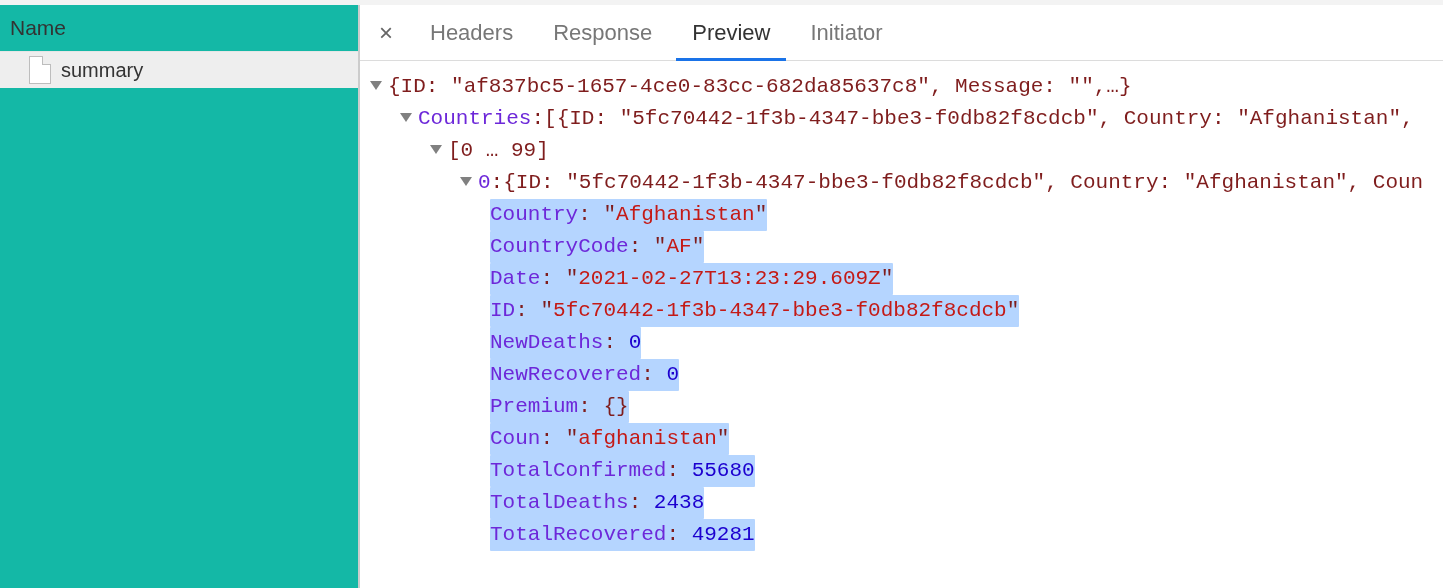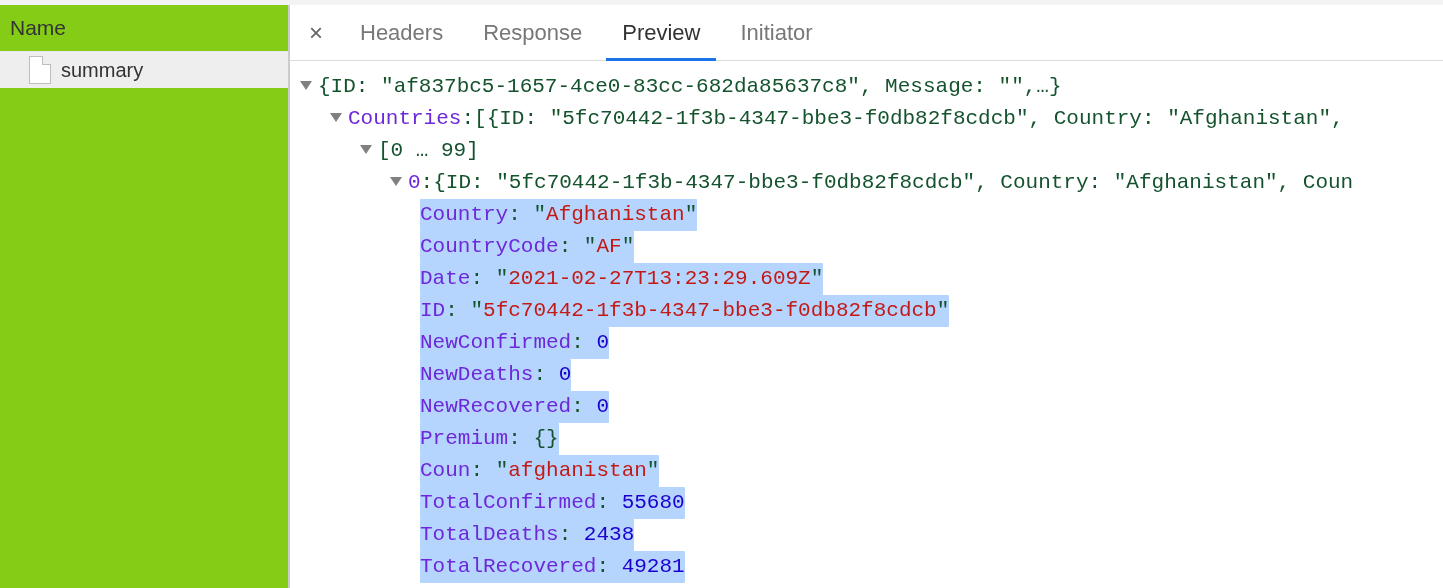--- a/index.html
+++ b/index.html
@@ -1,36 +1,36 @@
 <!DOCTYPE html>
 <html><head>
 <meta charset="utf-8">
 <style>
   * { box-sizing: border-box; margin: 0; padding: 0; }
   html, body { width: 1443px; height: 588px; overflow: hidden; background: #fff; font-family: "Segoe UI", Arial, sans-serif; }
   .container { display: flex; width: 100%; height: 100%; border-top: 5px solid #f3f3f3; }
-  .left-panel { width: 290px; border-right: 2px solid #ccc; background: #84cc16; }
+  .left-panel { width: 360px; border-right: 2px solid #ccc; background: #14b8a6; }
   .left-header { height: 47px; display: flex; align-items: center; padding-left: 10px; font-size: 21px; color: #333; border-bottom: 1px solid #e6e6e6; }
   .request-item { display: flex; align-items: center; height: 36px; padding-left: 29px; background: #eeeeee; font-size: 20px; color: #333; cursor: pointer; }
   .file-icon { width: 22px; height: 28px; border: 1px solid #bdbdbd; margin-right: 10px; position: relative; background: #fff; }
   .file-icon::after { content: ""; position: absolute; top: -1px; right: -1px; width: 8px; height: 8px; background: #eee; border-left: 1px solid #bdbdbd; border-bottom: 1px solid #bdbdbd; }
   .right-panel { flex: 1; display: flex; flex-direction: column; min-width: 0; }
   .tab-bar { height: 56px; display: flex; align-items: center; border-bottom: 1px solid #dcdcdc; padding-left: 12px; gap: 0; }
   .close-btn { width: 28px; text-align: center; font-size: 24px; color: #666; cursor: pointer; margin-right: 10px; }
   .tab { font-size: 22px; color: #777; padding: 0 20px; height: 100%; display: flex; align-items: center; cursor: pointer; white-space: nowrap; }
   .tab.active { color: #333; position: relative; }
   .tab.active::after { content: ""; position: absolute; left: 4px; right: 4px; bottom: -1px; height: 3px; background: #1a73e8; }
   .preview-body { flex: 1; overflow: hidden; padding: 10px 0 0 0; font-family: Consolas, "Courier New", monospace; font-size: 21px; line-height: 32px; white-space: nowrap; }
   .line { display: flex; align-items: baseline; }
   .toggle { display: inline-block; width: 0; height: 0; border-left: 6px solid transparent; border-right: 6px solid transparent; border-top: 9px solid #808080; margin-right: 6px; flex-shrink: 0; transform: translateY(-2px); }
   .ind { display: inline-block; flex-shrink: 0; }
   .k { color: #6d28d9; }
   .s { color: #c41a16; }
   .n { color: #1c00cf; }
-  .t { color: #14532d; text-align: right; }
+  .t { color: #7f1d1d; text-align: right; }
   .sel { background: #b5d5ff; border-radius: 1px; }
 </style>
 </head>
 <body>
 
 <div class="container">
 
   <div class="left-panel">
     <div class="left-header">Name</div>
     <div class="request-item">
@@ -91,24 +91,20 @@
       <div class="line">
         <span class="ind" style="width:130px"></span>
         <span class="sel"><span class="k">Date</span><span class="t">: "</span><span class="s">2021-02-27T13:23:29.609Z</span><span class="t">"</span></span>
       </div>
 
       <div class="line">
         <span class="ind" style="width:130px"></span>
         <span class="sel"><span class="k">ID</span><span class="t">: "</span><span class="s">5fc70442-1f3b-4347-bbe3-f0db82f8cdcb</span><span class="t">"</span></span>
       </div>
 
-      <div class="line">
-        <span class="ind" style="width:130px"></span>
-        <span class="sel"><span class="k">NewConfirmed</span><span class="t">: </span><span class="n">0</span></span>
-      </div>
 
       <div class="line">
         <span class="ind" style="width:130px"></span>
         <span class="sel"><span class="k">NewDeaths</span><span class="t">: </span><span class="n">0</span></span>
       </div>
 
       <div class="line">
         <span class="ind" style="width:130px"></span>
         <span class="sel"><span class="k">NewRecovered</span><span class="t">: </span><span class="n">0</span></span>
       </div>

